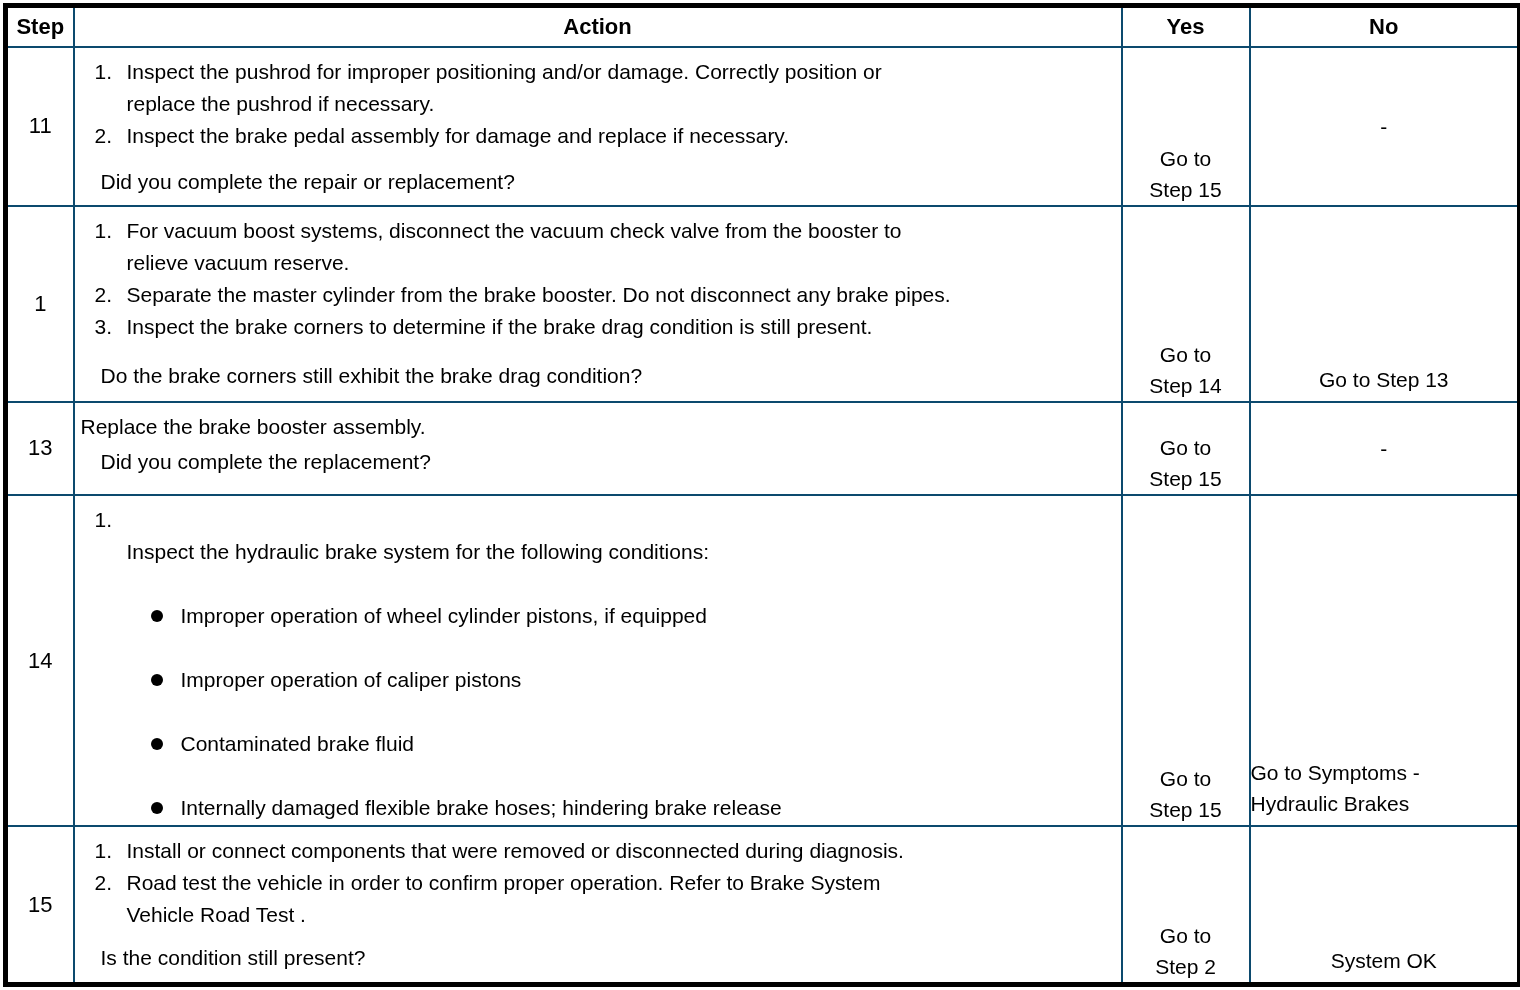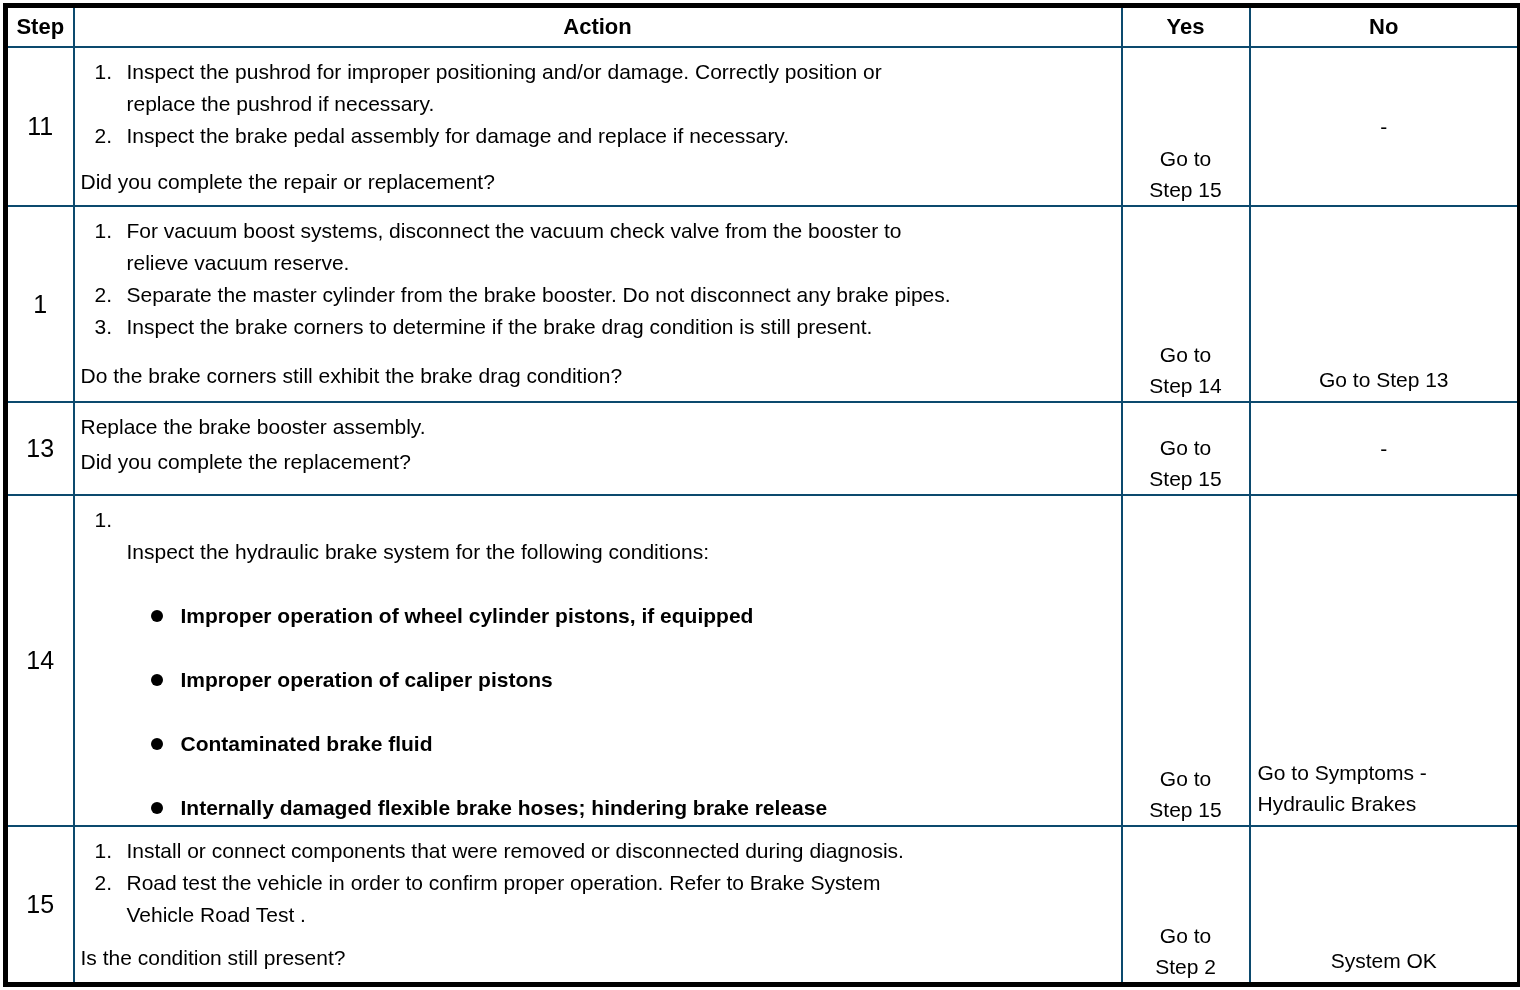--- a/index.html
+++ b/index.html
@@ -29,21 +29,21 @@
     padding: 0;
     overflow: hidden;
   }
   th {
     font-size: 22px;
     font-weight: bold;
     text-align: center;
     vertical-align: middle;
   }
   td.step-col {
-    font-size: 25px;
+    font-size: 22px;
     text-align: center;
     vertical-align: middle;
   }
   td.action-col {
     vertical-align: top;
     font-size: 21px;
     line-height: 32px;
   }
   .action-wrap {
     box-sizing: border-box;
@@ -71,42 +71,43 @@
   .bullet-dot {
     flex: 0 0 12px;
     width: 12px;
     height: 12px;
     border-radius: 50%;
     background: #000;
     margin-left: 24px;
     margin-right: 18px;
     margin-top: 10px;
   }
-  .bullet-text { flex: 1; font-weight: bold; }
+  .bullet-text { flex: 1; }
   .question {
     margin-top: auto;
     white-space: pre-line;
+    margin-left: 20px;
   }
   td.yes-col {
     font-size: 21px;
     line-height: 31px;
     text-align: center;
     vertical-align: bottom;
   }
   td.yes-col .cell-text { display: block; white-space: pre-line; }
   td.no-col {
     font-size: 21px;
     line-height: 31px;
     text-align: center;
   }
   td.no-col.va-middle { vertical-align: middle; }
   td.no-col.va-bottom { vertical-align: bottom; }
   td.no-col .cell-text { display: block; padding-bottom: 6px; white-space: pre-line; }
   td.no-col.align-left { text-align: left; }
-  td.no-col.align-left .cell-text { padding-left: 7px; }
+  td.no-col.align-left .cell-text { }
   td.no-col.va-middle .cell-text { padding-bottom: 0; }
 </style>
 </head>
 <body>
 
 <div class="page">
   <table class="diag">
     <colgroup>
       <col style="width:68px">
       <col style="width:1048px">

